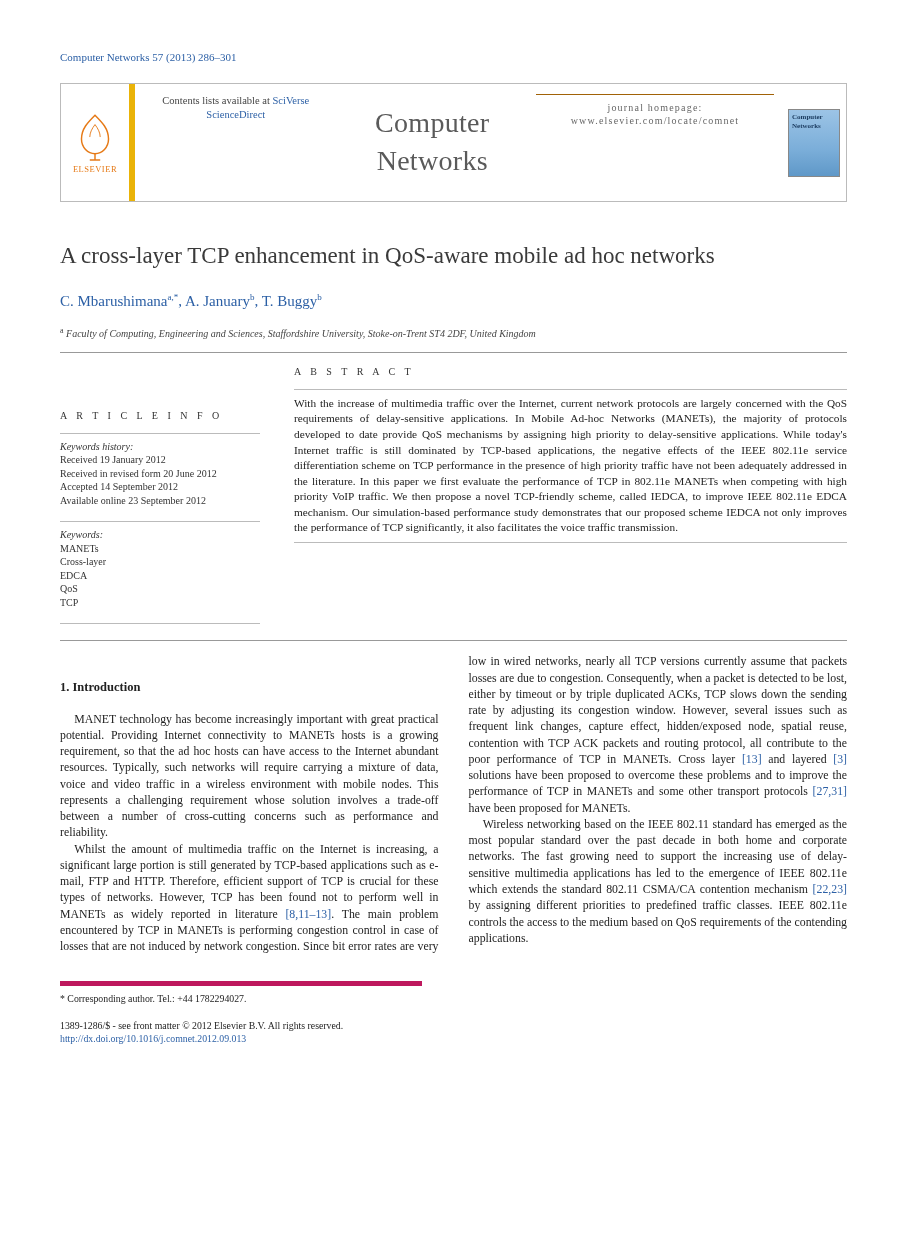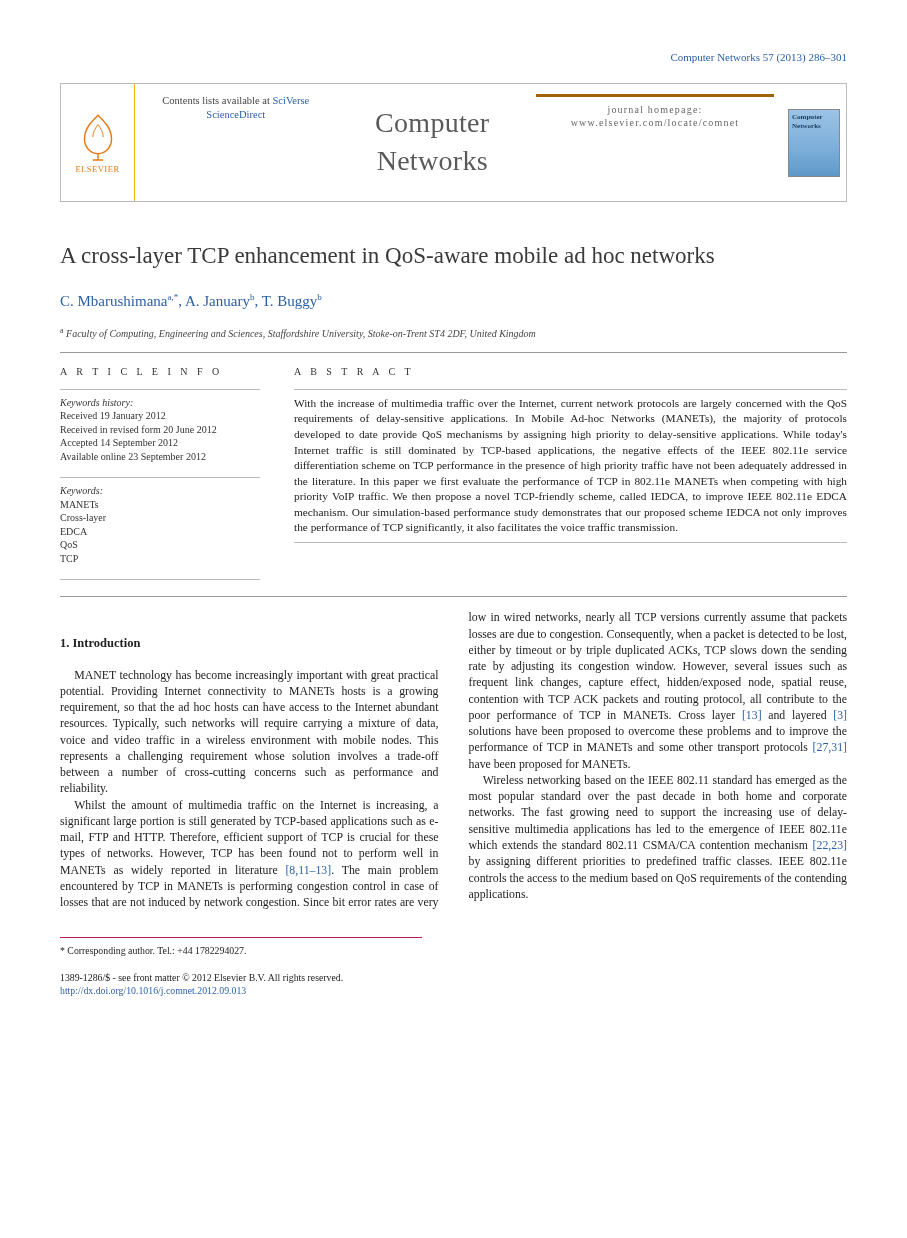--- a/index.html
+++ b/index.html
@@ -7,39 +7,39 @@
     font-family: Georgia, 'Times New Roman', serif;
     background: #fff;
     width: 907px;
     margin: 0 auto;
     padding: 50px 60px;
     color: #222;
     font-size: 12.5px;
     line-height: 1.35;
   }
   .journal-ref {
-    text-align: right;
+    text-align: left;
     font-size: 11px;
     color: #2b5fa5;
     margin-bottom: 18px;
   }
   .header-box {
     border: 1px solid #bbb;
     display: flex;
     align-items: stretch;
     margin-bottom: 40px;
   }
   .elsevier-logo {
     width: 74px;
     display: flex;
     flex-direction: column;
     align-items: center;
     justify-content: center;
     padding: 8px 6px;
-    border-right: 1px solid #eab308;
+    border-right: 6px solid #eab308;
   }
   .elsevier-logo svg { width: 52px; height: 52px; }
   .elsevier-logo-text {
     font-size: 8.5px;
     color: #e67a17;
     letter-spacing: 0.5px;
     margin-top: 2px;
   }
   .header-center {
     flex: 1;
@@ -55,21 +55,21 @@
     font-size: 28px;
     color: #5a5a5a;
     font-weight: 400;
     margin: 10px 0 14px 0;
     letter-spacing: 0.3px;
   }
   .homepage-line {
     font-size: 10px;
     color: #666;
     letter-spacing: 1.2px;
-    border-top: 3px solid #a16207;
+    border-top: 1px solid #a16207;
     padding-top: 6px;
   }
   .cover-thumb {
     width: 64px;
     padding: 8px 6px;
     display: flex;
     align-items: center;
     justify-content: center;
   }
   .cover-box {
@@ -112,20 +112,21 @@
   }
   .info-abstract {
     display: flex;
     gap: 34px;
     margin-bottom: 10px;
   }
   .info-col {
     width: 200px;
     font-size: 10px;
     color: #333;
+    margin-top: 44px;
   }
   .info-heading {
     letter-spacing: 3.5px;
     font-size: 10px;
     color: #333;
     margin-bottom: 10px;
   }
   .info-subhead { font-style: italic; margin-top: 4px; }
   .info-col .block { margin-bottom: 14px; }
   .info-rule { border-top: 1px solid #bbb; margin: 6px 0; }
@@ -149,21 +150,21 @@
     column-count: 2;
     column-gap: 30px;
     text-align: justify;
     font-size: 11.8px;
     line-height: 1.38;
   }
   .body-cols p { margin-bottom: 0; text-indent: 1.2em; }
   .body-cols p:first-of-type { text-indent: 1.2em; }
   a.ref { color: #2b5fa5; text-decoration: none; }
   .footnote-block {
-    border-top: 1px solid #be185d;
+    border-top: 5px solid #be185d;
     margin-top: 26px;
     padding-top: 6px;
     font-size: 9.8px;
     width: 46%;
   }
   .footnote-block .fn-line { margin-bottom: 2px; }
   .footnote-block a { color: #2b5fa5; text-decoration: none; }
   .bottom-line {
     font-size: 9.8px;
     margin-top: 14px;

